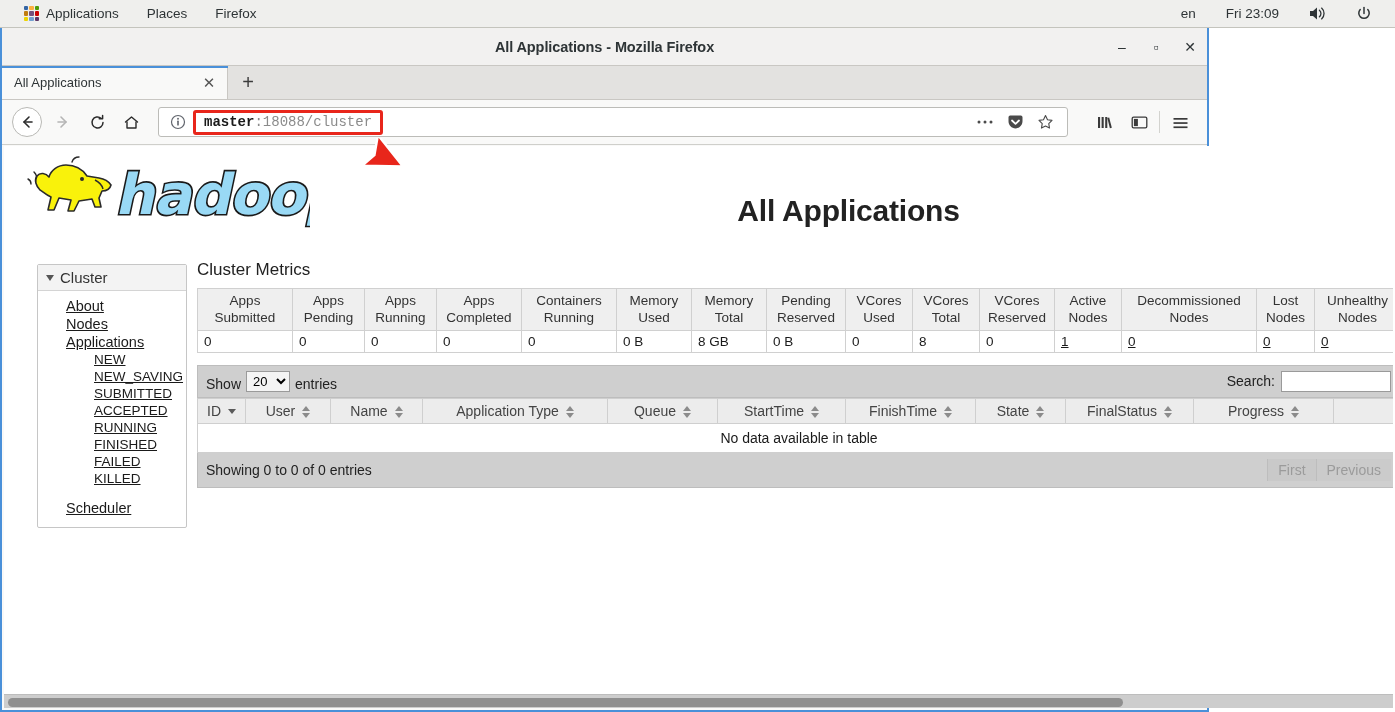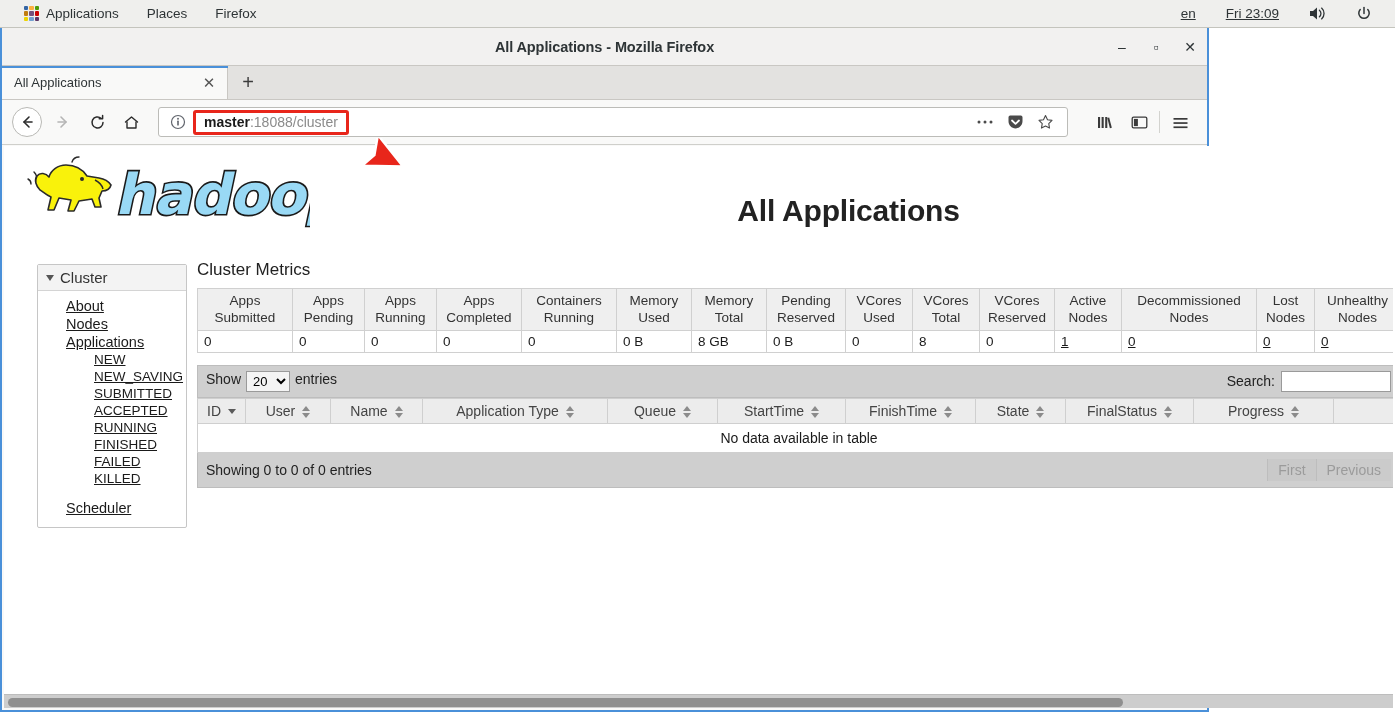--- a/index.html
+++ b/index.html
@@ -15,21 +15,21 @@
   #gnome-panel {
     position: absolute; top: 0; left: 0;
     width: 1395px; height: 28px;
     background: #efefed;
     border-bottom: 1px solid #c4c4bd;
     display: flex; align-items: center;
     font-size: 13.5px; color: #2e3436;
   }
   #gnome-panel .panel-left { display: flex; align-items: center; padding-left: 10px; gap: 0; }
   #gnome-panel .panel-item { padding: 0 14px; display: flex; align-items: center; gap: 7px; height: 28px; }
-  #gnome-panel .panel-right { margin-left: auto; display: flex; align-items: center; padding-right: 12px; gap: 8px; text-decoration: underline; }
+  #gnome-panel .panel-right { margin-left: auto; display: flex; align-items: center; padding-right: 12px; gap: 8px; }
   #gnome-panel .panel-right .panel-item { padding: 0 11px; }
   .app-icon-grid {
     width: 15px; height: 15px;
     display: grid; grid-template-columns: 1fr 1fr 1fr; grid-template-rows: 1fr 1fr 1fr;
     gap: 1px;
   }
   .app-icon-grid i { display:block; border-radius: 1px; }
 
   
   #ff-window {
@@ -78,21 +78,21 @@
   #ff-navbar {
     height: 45px; background: #f9f9f8;
     border-bottom: 1px solid #cfcfcb;
     display: flex; align-items: center; padding: 0 10px;
     position: relative;
   }
   .nav-btn { width: 34px; height: 34px; display:flex; align-items:center; justify-content:center; }
   .nav-btn.back { border: 1px solid #b9b9b5; border-radius: 50%; width:30px; height:30px; margin-right:4px; background:#fff; }
   .nav-btn svg { display:block; }
 
-  #urlbar-wrap { flex: 1; margin-left: 10px; margin-right: 20px; position: relative; }
+  #urlbar-wrap { flex: 1; margin-left: 10px; margin-right: 20px; position: relative; font-family: Liberation Mono, monospace; }
   #urlbar {
     height: 30px; background: #ffffff;
     border: 1px solid #bcbcb8; border-radius: 3px;
     display: flex; align-items: center; padding: 0 6px;
     font-size: 14px;
   }
   #urlbar .identity-icon { width: 26px; display:flex; align-items:center; justify-content:center; color:#60646c; }
   #url-text-box {
     position: relative;
     border: 3px solid #e8261b;
@@ -170,21 +170,21 @@
   }
   table.metrics td a { color: #1a1a1a; text-decoration: underline; }
 
   
   #apps-wrap { margin-top: 12px; width: 1203px; }
   .dt-top {
     background: #cfcfcf; border: 1px solid #bdbdbd;
     padding: 5px 8px; display: flex; align-items: center;
     font-size: 14px; color: #222;
   }
-  .dt-top .len { display: flex; align-items: flex-start; gap: 5px; }
+  .dt-top .len { display: flex; align-items: flex-end; gap: 5px; }
   select.dt-select {
     font-size: 13px; font-family: "Liberation Sans", sans-serif;
     padding: 1px 2px; border: 1px solid #9a9a9a; background: #f4f4f4;
     height: 21px; width: 44px;
   }
   .dt-top .srch { margin-left: auto; display: flex; align-items: center; gap: 6px; }
   input.dt-search {
     width: 110px; height: 21px; border: 1px solid #9a9a9a; background: #fff;
     font-size: 13px; font-family: "Liberation Sans", sans-serif; padding: 1px 3px;
   }

